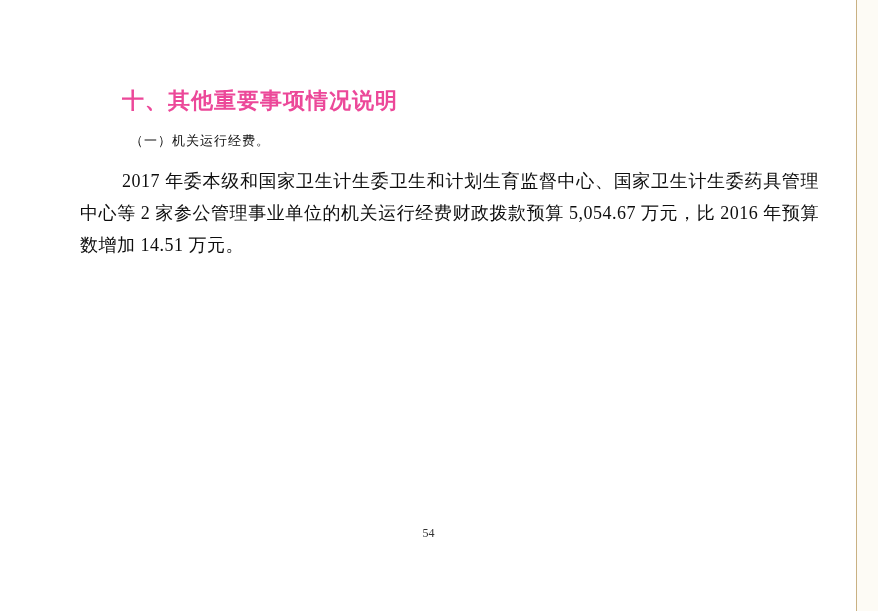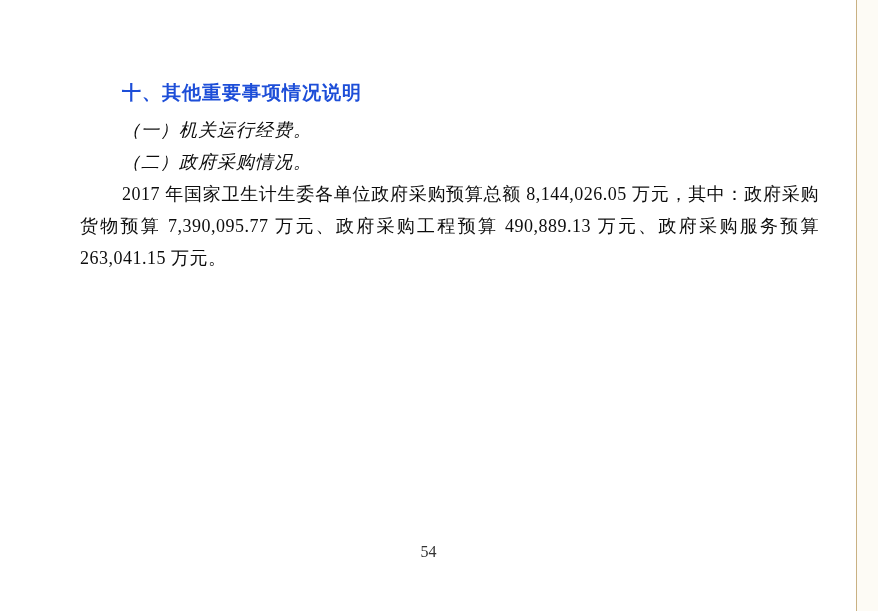--- a/index.html
+++ b/index.html
@@ -27,71 +27,67 @@
     border-left: 1px solid #c9b183;
   }
   .content {
     position: absolute;
     left: 80px;
     top: 69px;
     width: 739px;
   }
   .doc-heading {
     font-family: "Liberation Sans", "DejaVu Sans", sans-serif;
-    font-size: 19px;
+    font-size: 22px;
     font-weight: 700;
     line-height: 32px;
-    margin: 8px 0 5px 0;
+    margin: 16px 0 5px 0;
     text-indent: 42px;
-    color: #1d4ed8;
+    color: #ec4899;
     letter-spacing: 1px;
   }
   .subsection-title {
-    margin: 0;
-    font-size: 18px;
+    margin: 8px;
+    font-size: 13px;
     line-height: 32px;
     text-indent: 42px;
-    font-style: italic; 
     letter-spacing: 1px;
   }
   .body-paragraph {
     margin: 0;
     font-size: 18px;
     line-height: 32px;
     text-indent: 42px;
     text-align: justify;
     letter-spacing: 0.5px;
   }
   .page-number {
     position: absolute;
-    top: 543px;
+    top: 526px;
     left: 0;
     width: 857px;
     text-align: center;
-    font-size: 16px;
+    font-size: 12px;
     color: #333333;
   }
 </style>
 </head>
 <body>
 
 <div class="page">
 
   <div class="content">
 
     <h2 class="doc-heading">十、其他重要事项情况说明</h2>
 
     <section>
       <p class="subsection-title">（一）机关运行经费。</p>
+      <p class="body-paragraph">2017 年委本级和国家卫生计生委卫生和计划生育监督中心、国家卫生计生委药具管理中心等 2 家参公管理事业单位的机关运行经费财政拨款预算 5,054.67 万元，比 2016 年预算数增加 14.51 万元。</p>
     </section>
 
-    <section>
-      <p class="subsection-title">（二）政府采购情况。</p>
-      <p class="body-paragraph">2017 年国家卫生计生委各单位政府采购预算总额 8,144,026.05 万元，其中：政府采购货物预算 7,390,095.77 万元、政府采购工程预算 490,889.13 万元、政府采购服务预算 263,041.15 万元。</p>
-    </section>
 
     <section>
     </section>
 
   </div>
 
   <div class="page-number">54</div>
 
   <div class="edge-strip"></div>
 

